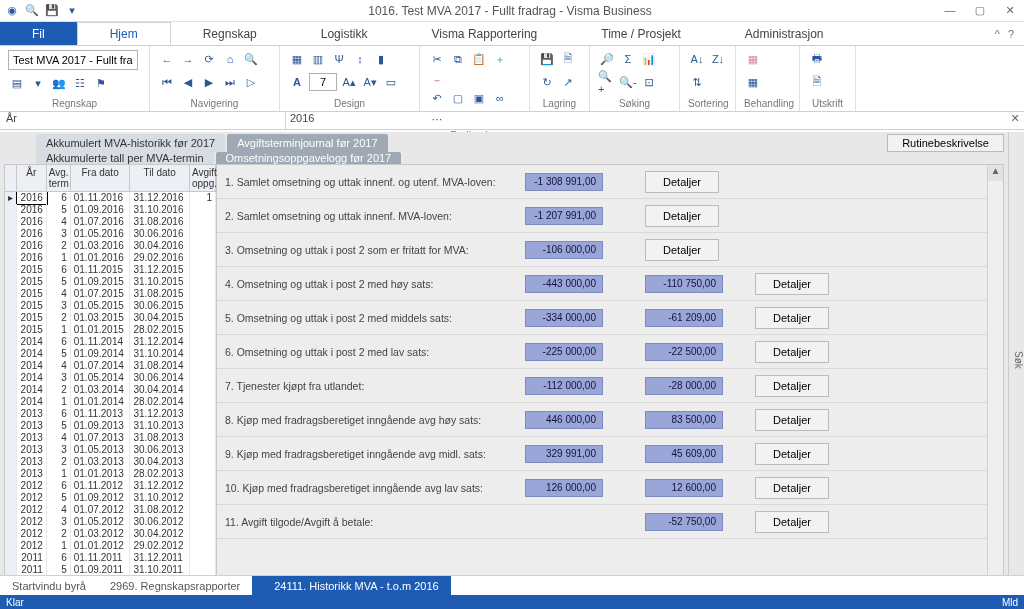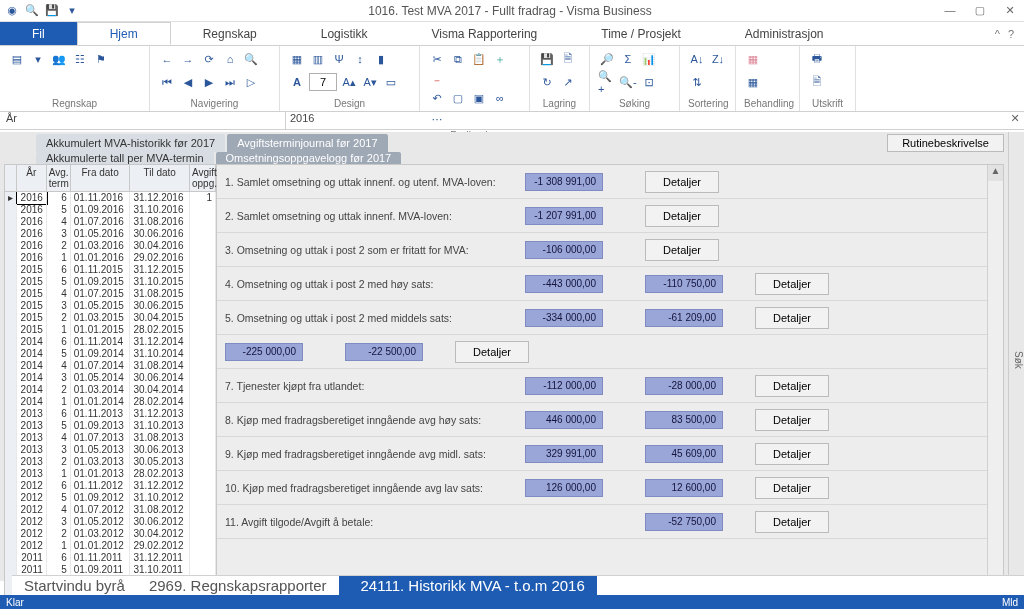--- a/index.html
+++ b/index.html
@@ -67,21 +67,21 @@
 .post { display:flex; align-items:center; height:34px; border-bottom:1px solid #d8d8d8; padding:0 8px; font-size:10.5px; gap:10px;}
 .post .plabel { width:290px; color:#444;}
 .post .amt { width:78px; height:18px; background:#9aa6d8; color:#14143c; text-align:right; padding:2px 6px; font-size:10px; border:1px solid #7f8cc4;}
 .post .gap { width:22px;}
 .post .detbtn { width:74px; height:22px; background:#f2f2f2; border:1px solid #bbb; font-size:11px; cursor:pointer;}
 .posts .sb { position:absolute; right:0; top:0; bottom:0; width:16px; background:#efefef; border-left:1px solid #d0d0d0;}
 .posts .sb .up, .posts .sb .dn { height:16px; text-align:center; color:#666; font-size:10px; background:#e2e2e2;}
 .posts .sb .dn { position:absolute; bottom:0; width:100%;}
 
 
-.bottomtabs { position:absolute; left:0; right:0; bottom:14px; height:20px; background:#fff; display:flex; align-items:center; border-top:1px solid #d0d0d0; font-size:15px;margin-left:12px;}
+.bottomtabs { position:absolute; left:0; right:0; bottom:14px; height:20px; background:#fff; display:flex; align-items:center; border-top:1px solid #d0d0d0; font-size:11px;}
 .bottomtabs .bt { padding:0 12px; height:100%; display:flex; align-items:center; color:#555; cursor:pointer;}
 .bottomtabs .bt.active { background:#1e5bb3; color:#fff;padding-left:22px;}
 
 
 .status { position:absolute; left:0; right:0; bottom:0; height:14px; background:#1e5bb3; color:#fff; font-size:10px; display:flex; align-items:center; padding:0 6px;}
 .status .r { margin-left:auto;}
 </style>
 </head>
 <body>
 
@@ -109,20 +109,23 @@
   <div class="tab">Time / Prosjekt</div>
   <div class="tab">Administrasjon</div>
   <div class="right">
     <span>^</span>
     <span>?</span>
   </div>
 </div>
 
 <div class="ribbon">
   <div class="ribgroup" style="width:150px">
+    <div class="icons">
+      <input class="docsel" value="Test MVA 2017 - Fullt fra" style="">
+    </div>
     <div class="icons">
       <span class="ic">▤</span>
       <span class="ic">▾</span>
       <span class="ic">👥</span>
       <span class="ic">☷</span>
       <span class="ic">⚑</span>
     </div>
     <div class="label">Regnskap</div>
   </div>
   <div class="ribgroup" style="width:130px">
@@ -436,21 +439,21 @@
               <div class="c2">3</div>
               <div class="c3">01.05.2013</div>
               <div class="c4">30.06.2013</div>
               <div class="c5"></div>
             </div>
             <div class="grow">
               <div class="c0"></div>
               <div class="c1">2013</div>
               <div class="c2">2</div>
               <div class="c3">01.03.2013</div>
-              <div class="c4">30.05.2013</div>
+              <div class="c4">30.04.2013</div>
               <div class="c5"></div>
             </div>
             <div class="grow">
               <div class="c0"></div>
               <div class="c1">2013</div>
               <div class="c2">1</div>
               <div class="c3">01.01.2013</div>
               <div class="c4">28.02.2013</div>
               <div class="c5"></div>
             </div>
@@ -566,20 +569,21 @@
           </div>
           <div class="post">
             <span class="plabel">5. Omsetning og uttak i post 2 med middels sats:</span>
             <span class="amt">-334 000,00</span>
             <span class="gap"></span>
             <span class="amt">-61 209,00</span>
             <span style="width:12px"></span>
             <button class="detbtn">Detaljer</button>
           </div>
           <div class="post">
+            <span class="plabel">6. Omsetning og uttak i post 2 med lav sats:</span>
             <span class="amt">-225 000,00</span>
             <span class="gap"></span>
             <span class="amt">-22 500,00</span>
             <span style="width:12px"></span>
             <button class="detbtn">Detaljer</button>
           </div>
           <div class="post">
             <span class="plabel">7. Tjenester kjøpt fra utlandet:</span>
             <span class="amt">-112 000,00</span>
             <span class="gap"></span>

